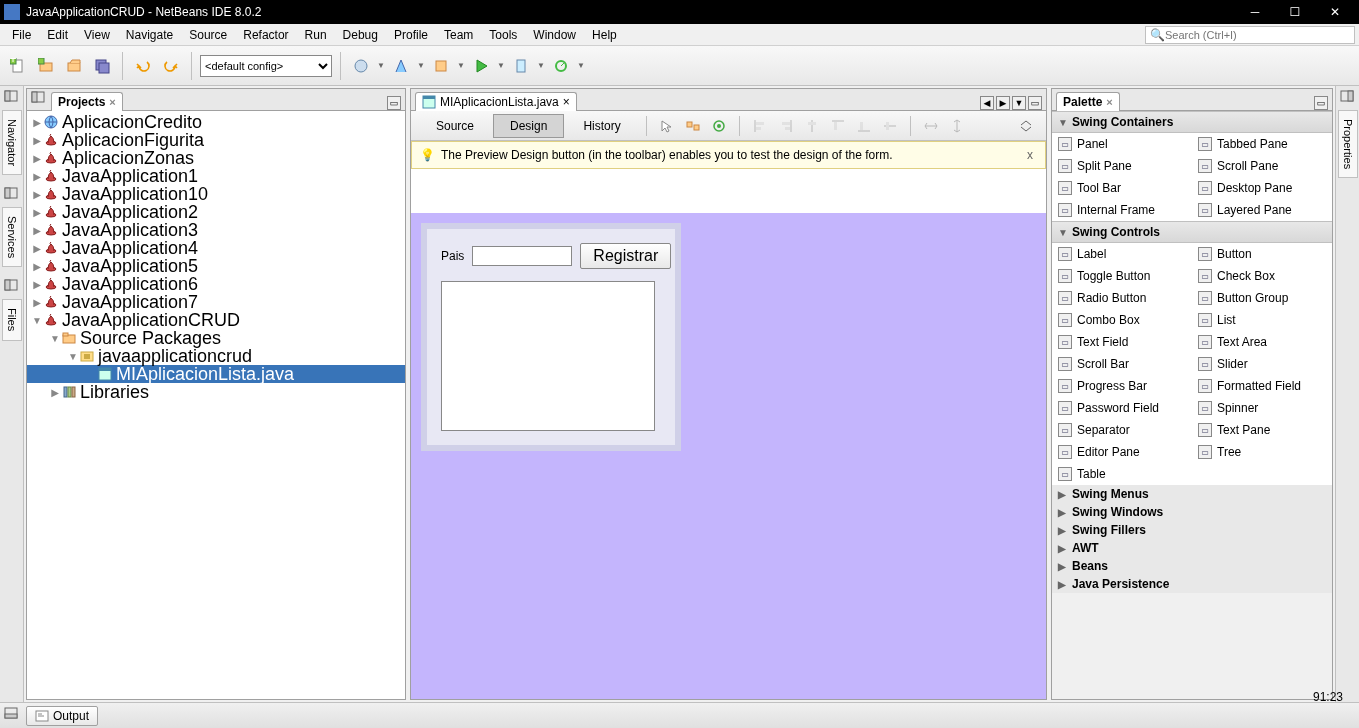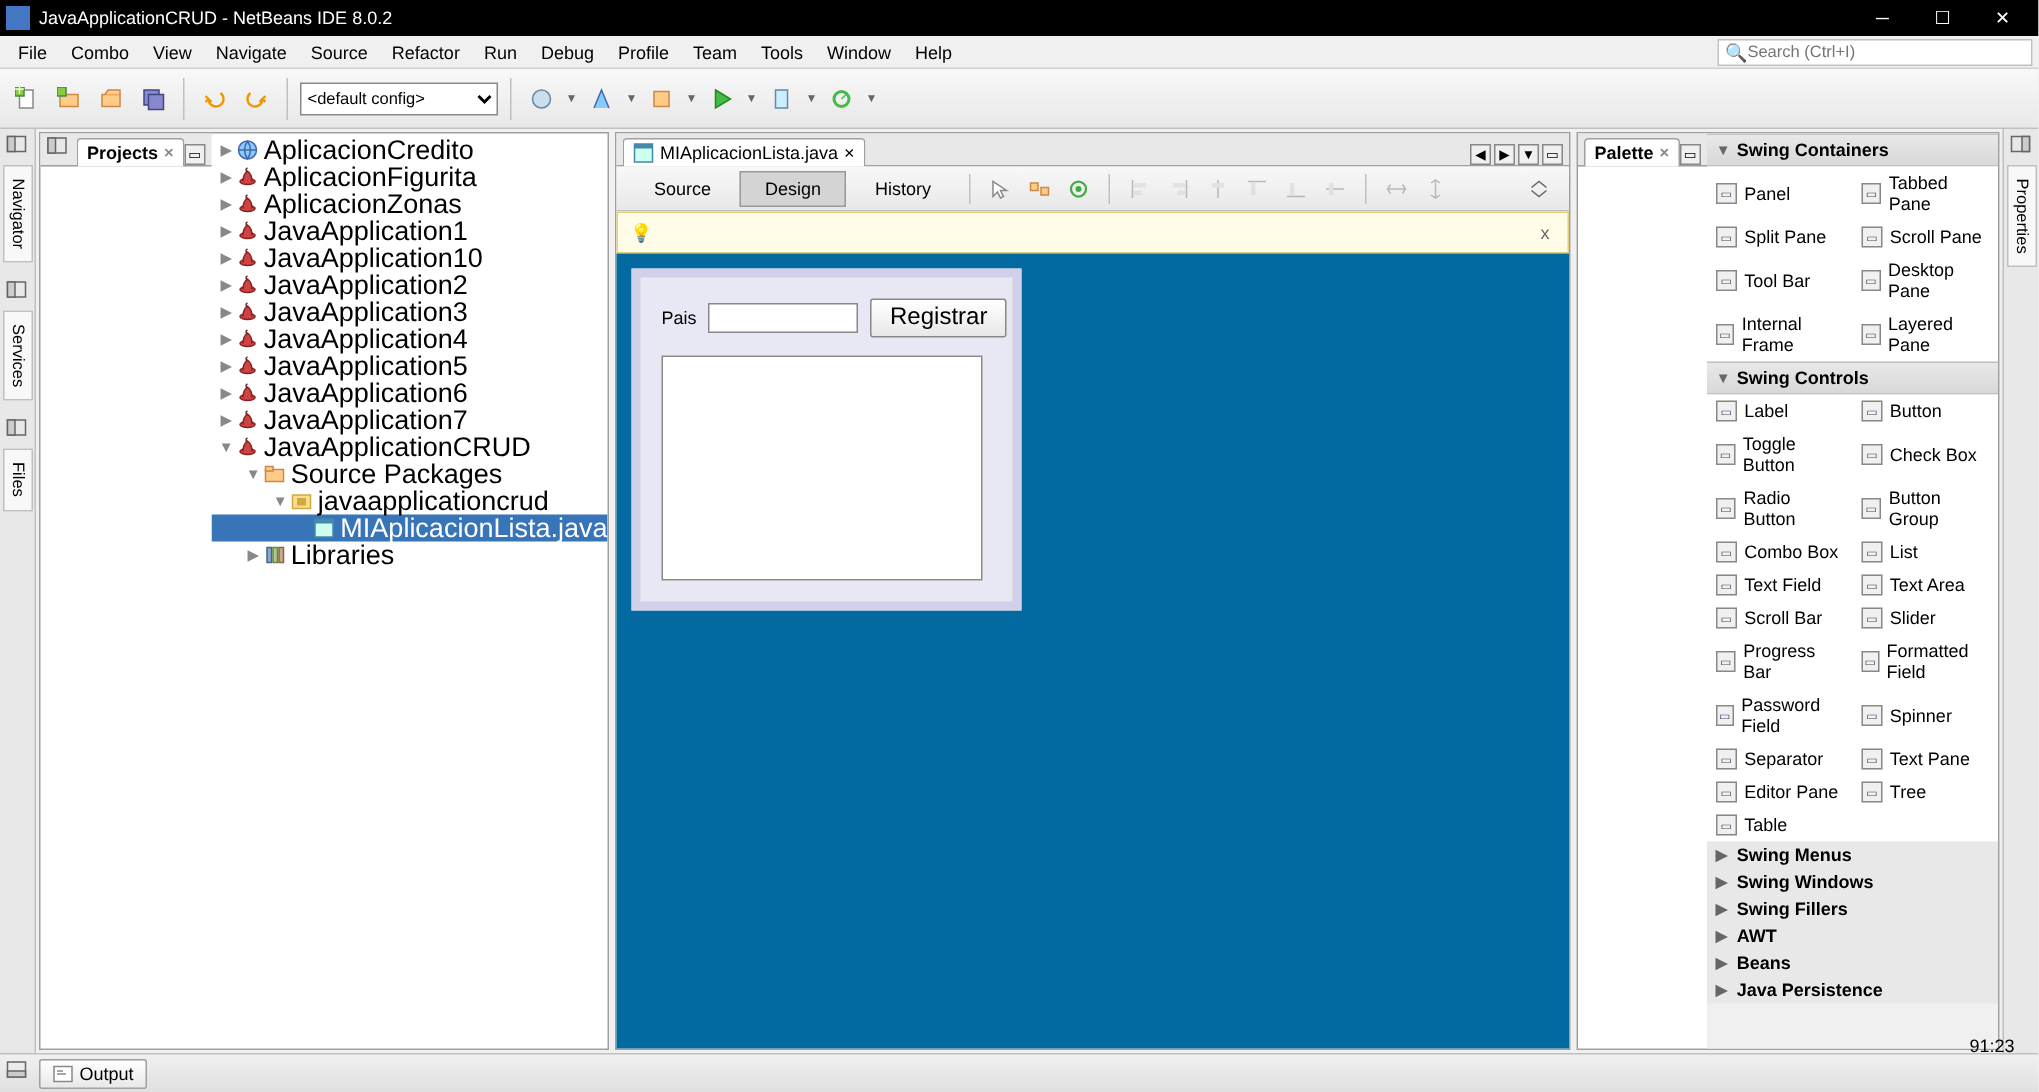--- a/index.html
+++ b/index.html
@@ -28,21 +28,21 @@
 
 .main { display: flex; height: calc(728px - 24px - 22px - 40px - 26px); }
 
 
 .sidestrip { width: 24px; background: #e8e8e8; border-right: 1px solid #c0c0c0; display: flex; flex-direction: column; align-items: center; padding-top: 4px; gap: 2px; }
 .sidestrip.right { border-right: none; border-left: 1px solid #c0c0c0; }
 .striptab { writing-mode: vertical-rl; padding: 8px 3px; border: 1px solid #c0c0c0; background: #f8f8f8; font-size: 11px; cursor: default; }
 .stripicon { width: 16px; height: 14px; margin-bottom: 4px; }
 
 
-.panel { display: flex; flex-direction: row; border: 1px solid #a0a0a0; margin: 2px; background: #fff; }
+.panel { display: flex; flex-direction: column; border: 1px solid #a0a0a0; margin: 2px; background: #fff; }
 .panel-tabs { background: #e8e8e8; height: 22px; display: flex; align-items: flex-end; padding: 0 4px; border-bottom: 1px solid #a0a0a0; }
 .panel-tab { background: #fff; border: 1px solid #a0a0a0; border-bottom: none; padding: 2px 6px; display: flex; align-items: center; gap: 4px; font-size: 12px; font-weight: bold; border-radius: 3px 3px 0 0; position: relative; top: 1px; }
 .panel-tab .x { font-size: 11px; color: #888; cursor: pointer; }
 .panel-tab-controls { margin-left: auto; display: flex; gap: 2px; }
 .ptc { width: 14px; height: 14px; border: 1px solid #888; background: #f0f0f0; font-size: 9px; display:flex; align-items:center; justify-content:center; }
 
 
 .projects { width: 380px; }
 .tree { flex: 1; overflow: auto; padding: 2px 0; }
 .tree-row { display: flex; align-items: center; height: 18px; padding-left: 4px; cursor: default; white-space: nowrap; }
@@ -56,21 +56,21 @@
 .editor-tabbar { background: #e8e8e8; height: 22px; display:flex; align-items:flex-end; border-bottom:1px solid #a0a0a0; padding: 0 4px; }
 .editor-tab { background:#fff; border:1px solid #a0a0a0; border-bottom:none; padding:2px 6px; display:flex; gap:4px; align-items:center; border-radius:3px 3px 0 0; position:relative; top:1px; }
 .editor-nav { margin-left:auto; display:flex; gap:2px; }
 .sub-toolbar { height: 30px; background: linear-gradient(#f8f8f8,#e8e8e8); border-bottom:1px solid #c0c0c0; display:flex; align-items:center; padding: 0 8px; gap:2px; }
 .view-btn { padding: 4px 16px; border:1px solid transparent; font-size:12px; }
 .view-btn.active { background:#d4d4d4; border:1px solid #999; }
 .sub-sep { width:1px; height:20px; background:#c0c0c0; margin:0 6px; }
 .hint { background:#fffde7; border:1px solid #e0d080; margin:0; padding:6px 8px; display:flex; align-items:center; gap:6px; font-size:12px; }
 .hint .bulb { color:#d4a000; }
 .hint .close { margin-left:auto; color:#666; cursor:pointer; padding:0 4px; }
-.design-surface { flex:1; background:#0369a1; overflow:auto; padding:10px; }
+.design-surface { flex:1; background:#c4b5fd; overflow:auto; padding:10px;margin-top:44px; }
 .form-preview { width:260px; background:#e8e8f4; border:6px solid #d0d0e8; padding:14px; }
 .form-row { display:flex; align-items:center; gap:8px; margin-bottom:12px; }
 .form-row label { font-size:12px; }
 .form-row input[type=text] { border:1px solid #888; height:20px; width:100px; }
 .form-row button { border:1px solid #888; background:linear-gradient(#fff,#e8e8e8); padding:3px 12px; font-size:16px; border-radius:2px; }
 .form-list { width:214px; height:150px; border:1px solid #888; background:#fff; }
 
 
 .palette { width: 282px; }
 .palette-body { flex:1; overflow:auto; background:#f0f0f0; }
@@ -96,21 +96,21 @@
   <div class="title">JavaApplicationCRUD - NetBeans IDE 8.0.2</div>
   <div class="winbtns">
     <div class="winbtn">─</div>
     <div class="winbtn">☐</div>
     <div class="winbtn">✕</div>
   </div>
 </div>
 
 <div class="menubar">
   <span class="menuitem">File</span>
-  <span class="menuitem">Combo</span>
+  <span class="menuitem">Edit</span>
   <span class="menuitem">View</span>
   <span class="menuitem">Navigate</span>
   <span class="menuitem">Source</span>
   <span class="menuitem">Refactor</span>
   <span class="menuitem">Run</span>
   <span class="menuitem">Debug</span>
   <span class="menuitem">Profile</span>
   <span class="menuitem">Team</span>
   <span class="menuitem">Tools</span>
   <span class="menuitem">Window</span>
@@ -511,20 +511,21 @@
         </div>
       <div style="flex:1"></div>
       <div class="tbtn">
           <svg width="14" height="14">
             <path d="M2 6 L7 2 L12 6 M2 8 L7 12 L12 8" fill="none" stroke="#666"></path>
           </svg>
         </div>
     </div>
     <div class="hint">
       <span class="bulb">💡</span>
+      <span>The Preview Design button (in the toolbar) enables you to test the design of the form.</span>
       <span class="close">x</span>
     </div>
     <div class="design-surface">
       <div class="form-preview">
         <div class="form-row">
           <label>Pais</label>
           <input type="text" style="">
           <button>Registrar</button>
         </div>
         <div class="form-list"></div>

